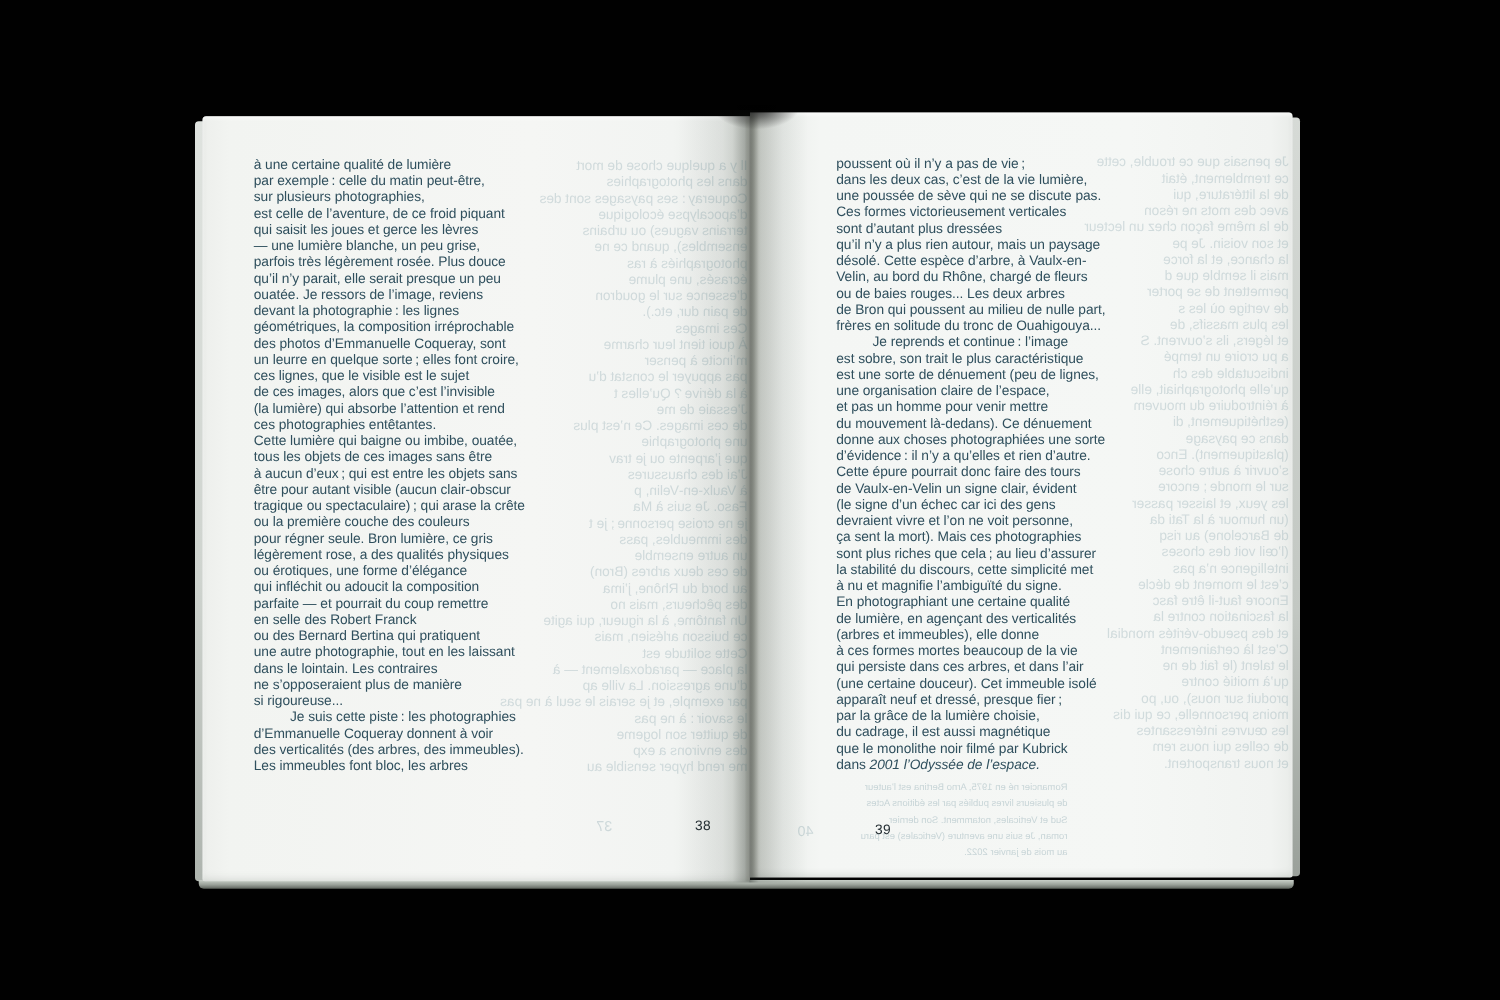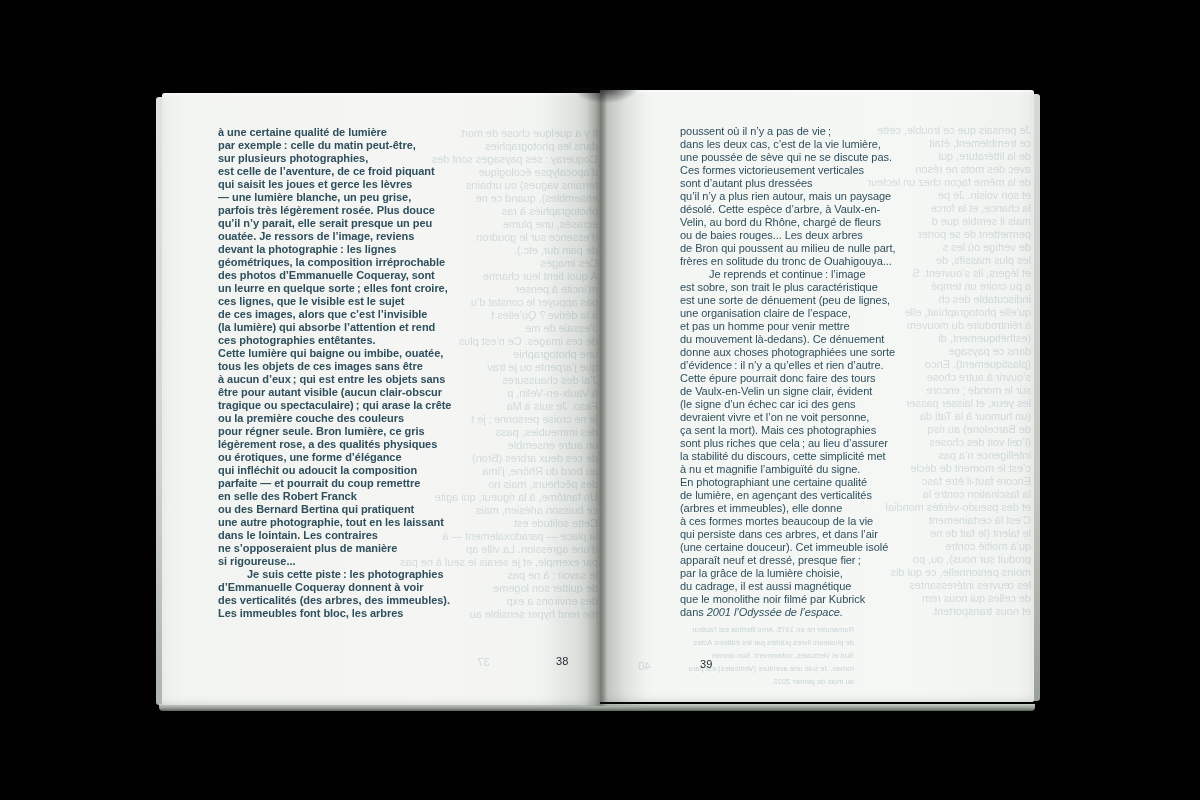--- a/index.html
+++ b/index.html
@@ -54,22 +54,22 @@
 
   
   .text-block{
     position:absolute;color:#2f4f5d;
     font-size:11px;line-height:13px;letter-spacing:-.05px;
     z-index:3;
   }
   .text-block .tline{white-space:nowrap;height:13px;}
   .text-block .tline.indent{padding-left:29px;}
   .text-block em{}
-  .tb-left{left:56px;top:33px;width:280px;font-weight:bold;}
-  .tb-right{left:80px;top:35px;width:280px;}
+  .tb-left{left:41px;top:33px;width:280px;}
+  .tb-right{left:69px;top:35px;width:280px;}
 
   .folio{
     position:absolute;color:#242e33;font-size:11px;letter-spacing:.2px;z-index:3;
   }
   .folio-left{left:394px;top:562px;}
   .folio-right{left:100px;top:568px;}
 
   
   .ghost{
     position:absolute;z-index:2;pointer-events:none;

